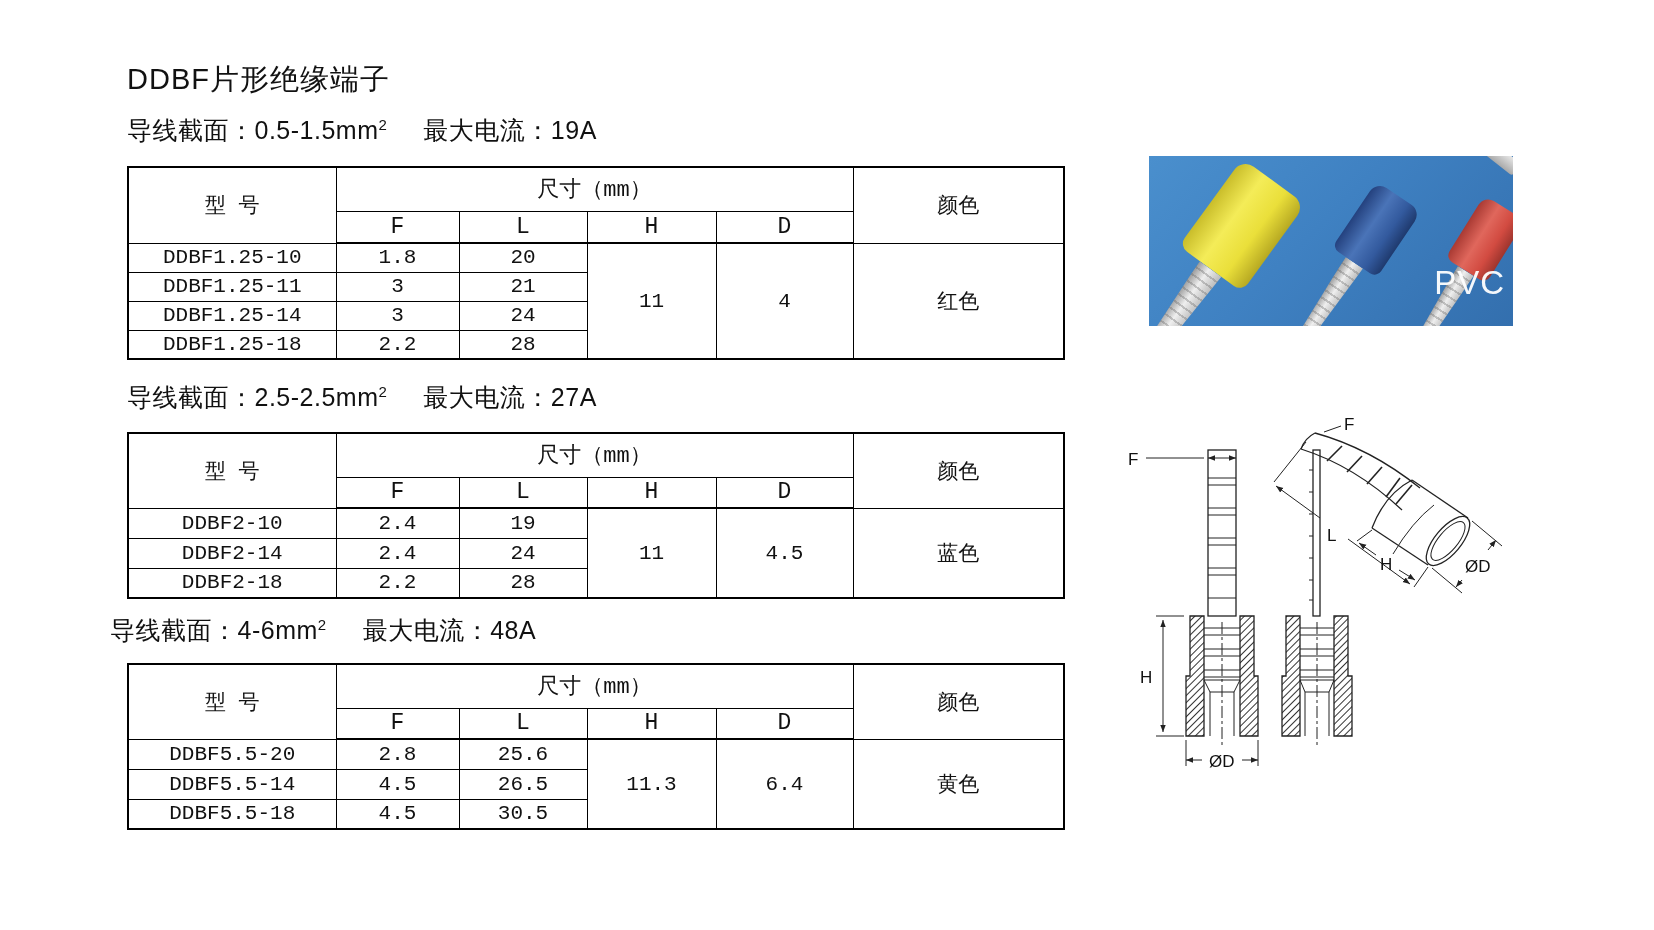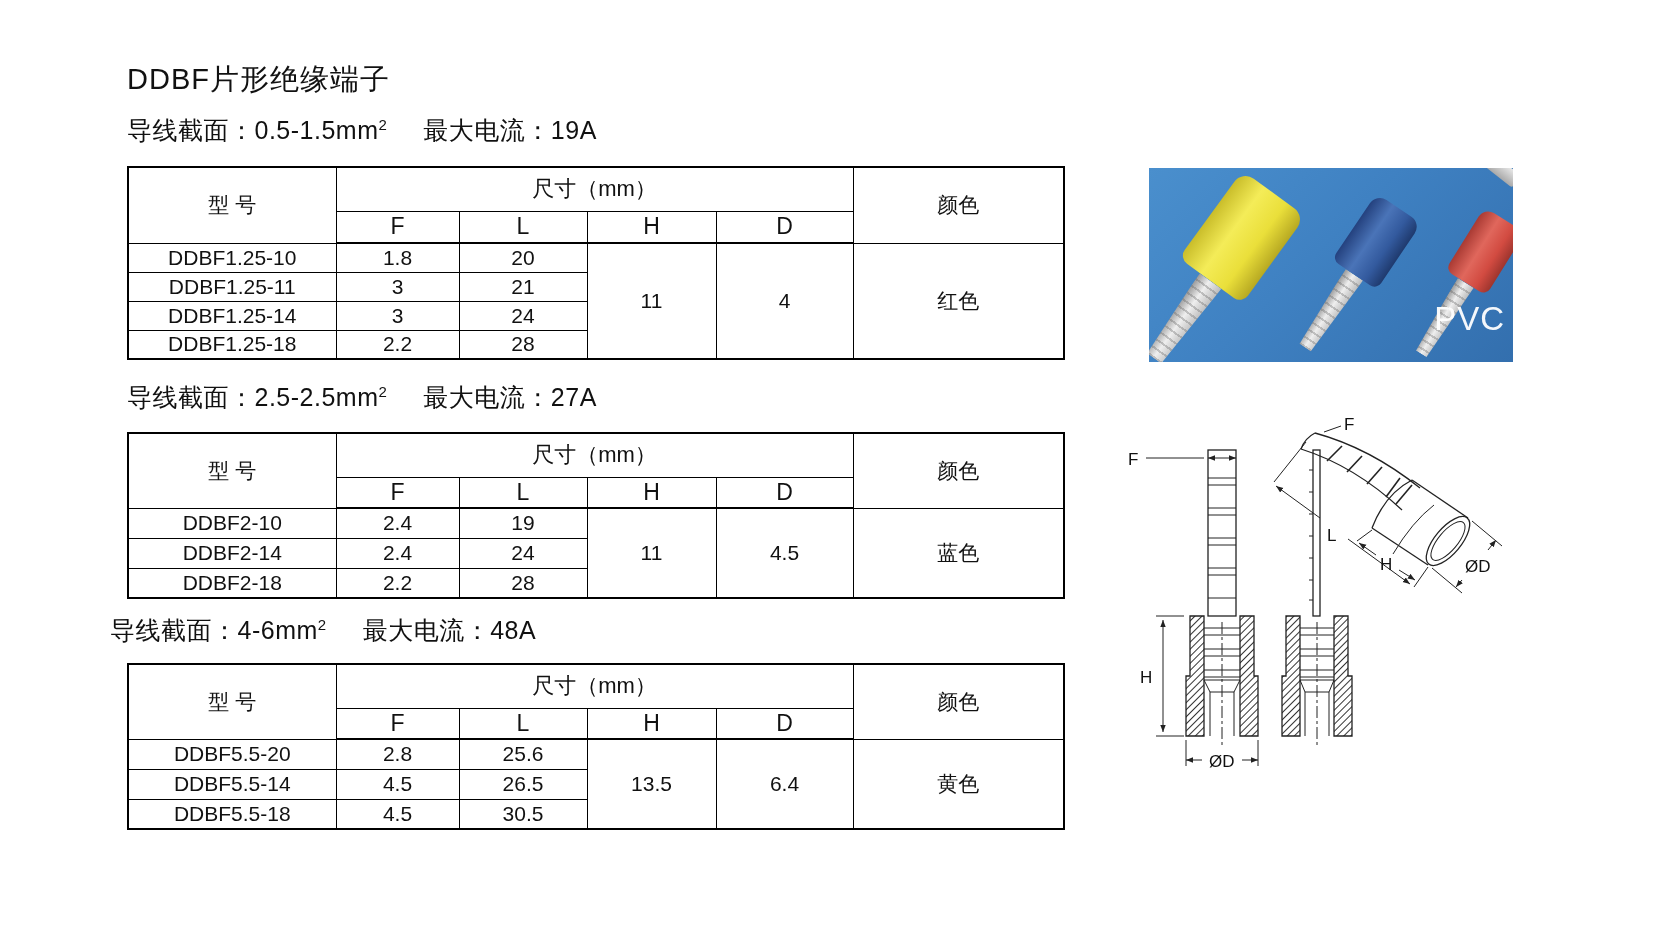--- a/index.html
+++ b/index.html
@@ -15,35 +15,35 @@
   .spec-line{font-size:25px;letter-spacing:.5px;}
   .spec-line sup{font-size:15px;}
   .spec-gap{display:inline-block;width:36px;}
   .spec-1{left:127px;top:114px;}
   .spec-2{left:127px;top:381px;}
   .spec-3{left:110px;top:614px;}
 
   
   table.spec-table{border-collapse:collapse;table-layout:fixed;width:936px;background:#fff;}
   table.spec-table,table.spec-table th,table.spec-table td{border:1px solid #000;}
-  table.spec-table{border:2px solid #000;}
+  table.spec-table{border:2px solid #000;font-family:Liberation Mono, monospace;}
   table.spec-table th,table.spec-table td{
     text-align:center;vertical-align:middle;font-weight:400;
     font-size:21px;padding:0;overflow:hidden;
   }
   table.spec-table .dims-head{font-size:22px;}
   tr.subhead th{border-bottom:2px solid #000;font-size:23px;}
   th.span-v{border-bottom:2px solid #000;}
   .tbl-1{left:127px;top:166px;}
   .tbl-2{left:127px;top:432px;}
   .tbl-3{left:127px;top:663px;}
 
   
   .photo{
-    left:1149px;top:168px;width:364px;height:194px;overflow:hidden;
+    left:1149px;top:156px;width:364px;height:170px;overflow:hidden;
     background:linear-gradient(135deg,#4a8fcd 0%,#3f81c2 45%,#336fae 100%);
   }
   .terminal{position:absolute;display:flex;flex-direction:column;align-items:center;}
   .sleeve{border-radius:14px 14px 10px 10px;}
   .pin{
     background:
       repeating-linear-gradient(to bottom,rgba(100,100,100,0) 0 6px,rgba(90,90,90,.30) 6px 8px),
       linear-gradient(to right,#9a9a9a,#efefef 45%,#b9b9b9);
     clip-path:polygon(0 0,100% 0,82% 100%,18% 100%);
   }
@@ -196,21 +196,21 @@
   <tr class="subhead" style="height:31px">
     <th>F</th>
     <th>L</th>
     <th>H</th>
     <th>D</th>
   </tr>
   <tr style="height:30px">
     <td>DDBF5.5-20</td>
     <td>2.8</td>
     <td>25.6</td>
-    <td rowspan="3">13.5</td>
+    <td rowspan="3">11.3</td>
     <td rowspan="3">6.4</td>
     <td rowspan="3">黄色</td>
   </tr>
   <tr style="height:30px">
     <td>DDBF5.5-14</td>
     <td>4.5</td>
     <td>26.5</td>
   </tr>
   <tr style="height:30px">
     <td>DDBF5.5-18</td>

